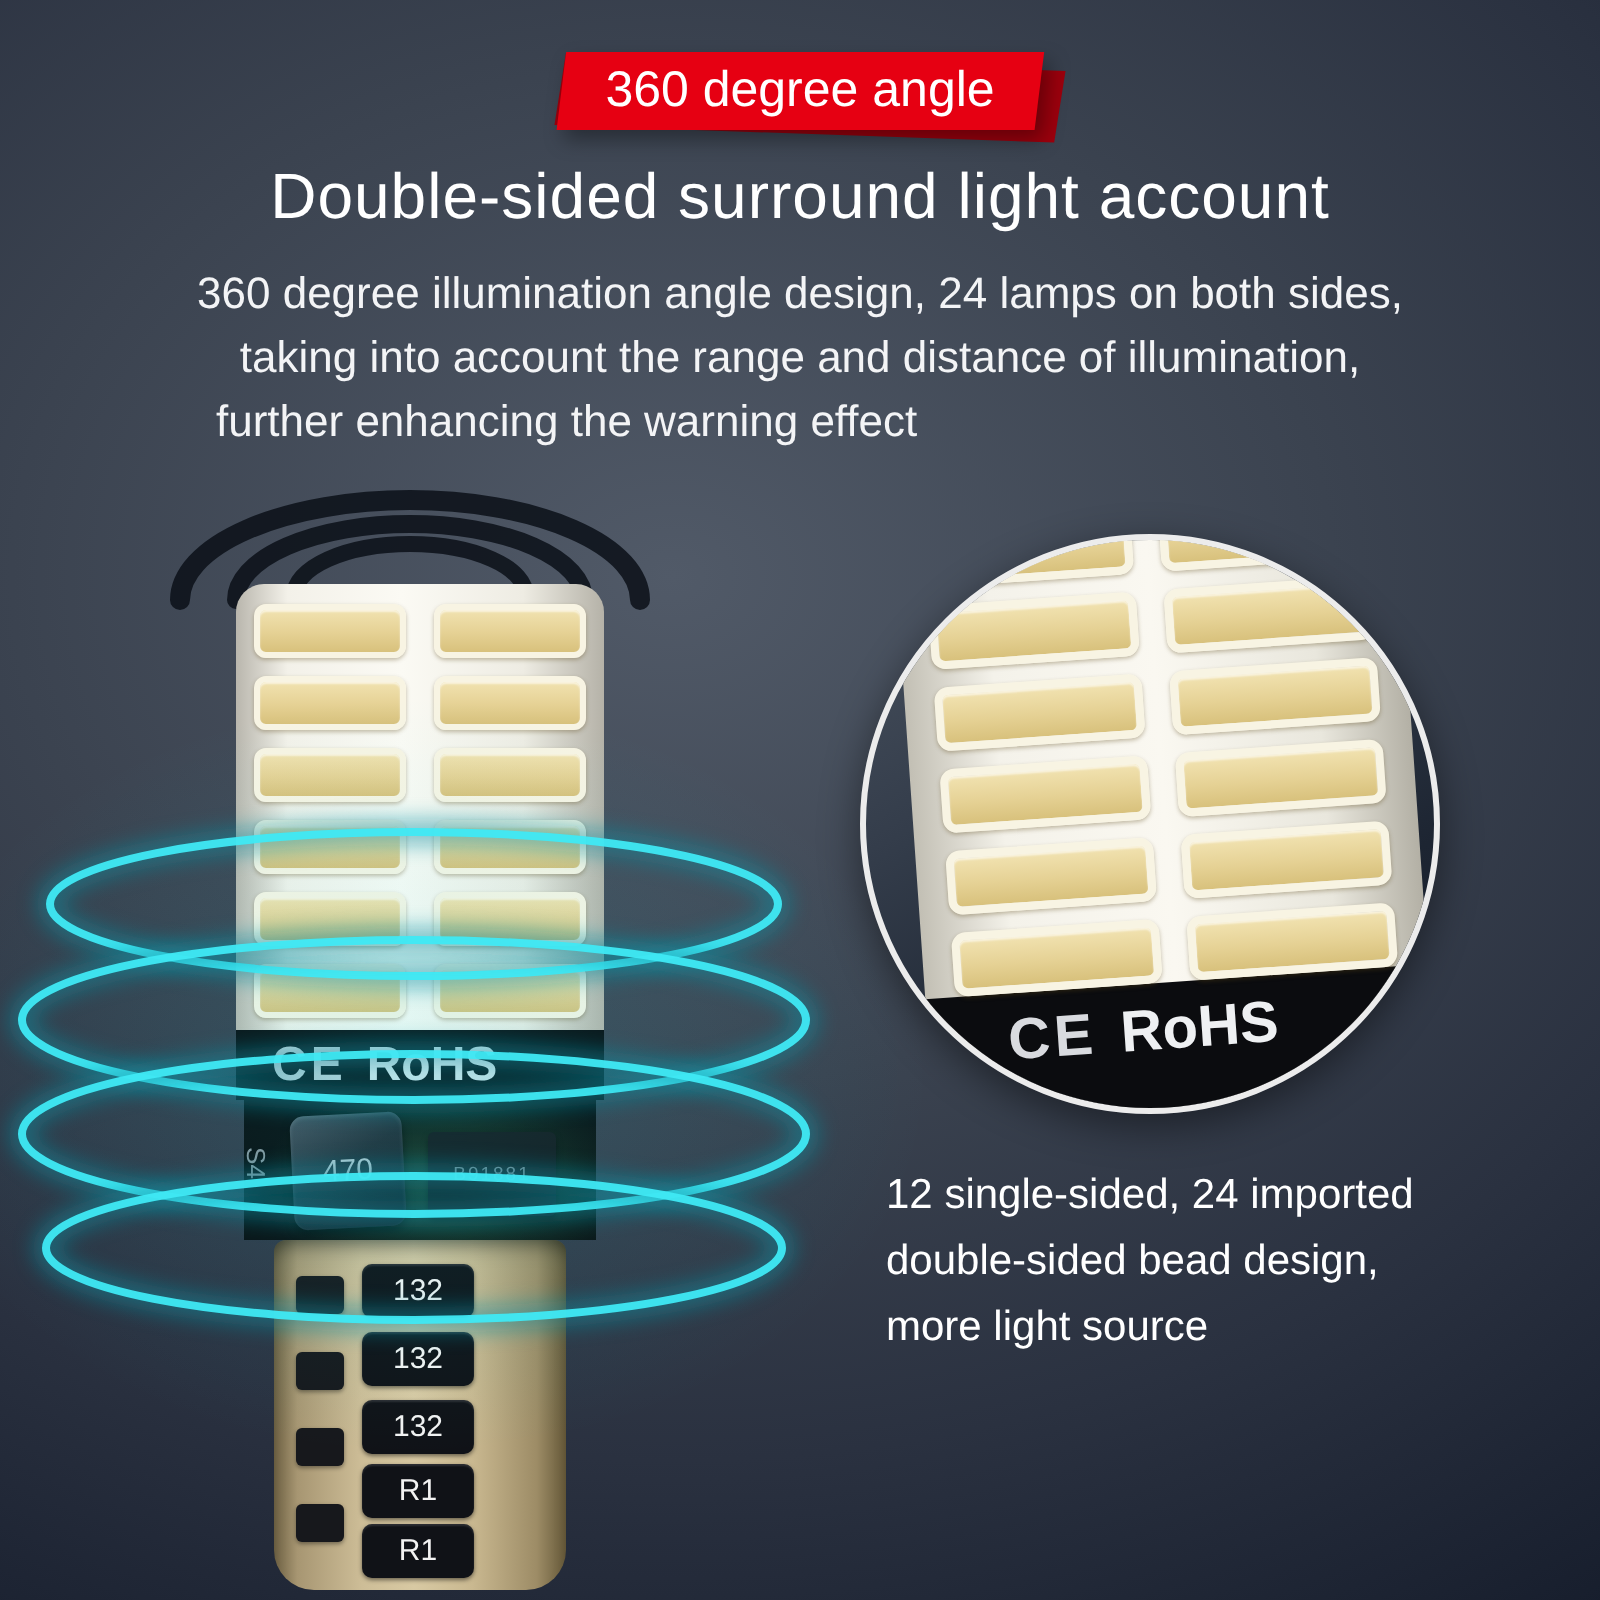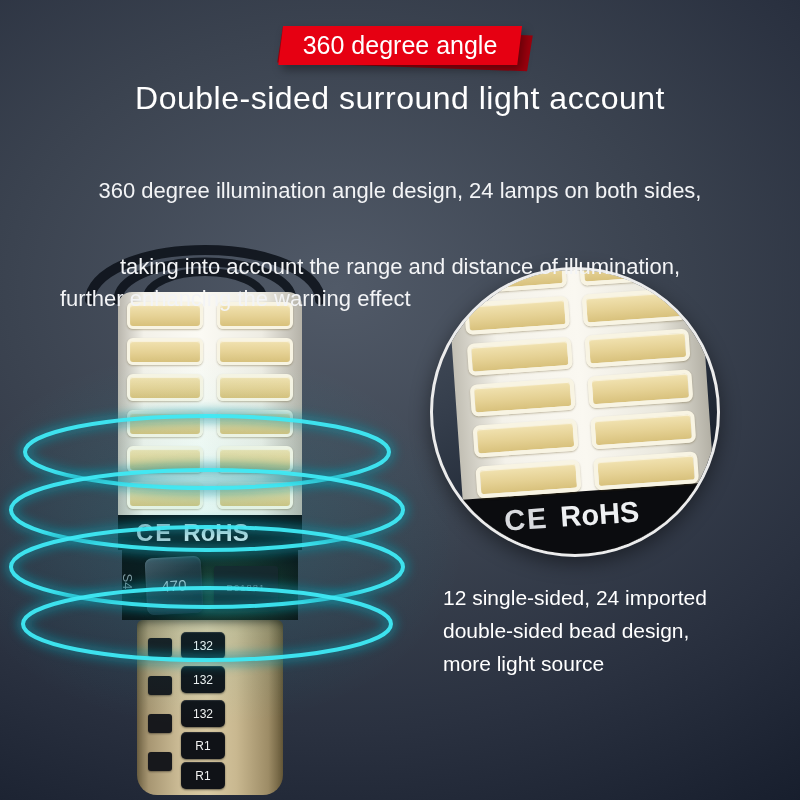--- a/index.html
+++ b/index.html
@@ -21,22 +21,22 @@
     display:flex;align-items:center;padding:0 22px;box-shadow:4px 5px 10px rgba(0,0,0,.35);}
   .banner .txt{display:inline-block;transform:skewX(7deg);color:#ffffff;
     font-size:25px;white-space:nowrap;}
 
   
   .title{position:absolute;left:0;top:80px;width:100%;margin:0;z-index:6;
     text-align:center;color:#ffffff;font-size:32px;font-weight:400;
     letter-spacing:.5px;white-space:nowrap;}
   .desc{position:absolute;left:0;top:131px;width:100%;z-index:6;
     color:#f3f4f6;font-size:22px;line-height:32px;}
-  .dl1,.dl2{text-align:center;white-space:nowrap;margin-top:44px;}
-  .dl3{text-align:left;padding-left:60px;white-space:nowrap;}
+  .dl1,.dl2{text-align:center;white-space:nowrap;}
+  .dl3{text-align:left;padding-left:108px;white-space:nowrap;}
 
   
   .bulb{position:absolute;left:118px;top:292px;width:184px;z-index:2;}
   .pcb-top{width:184px;height:223px;box-sizing:border-box;padding-top:10px;
     border-radius:14px 14px 0 0;
     background:linear-gradient(90deg,#b9b6ad 0%,#f3f1e9 14%,#fbfaf4 45%,#eeece3 78%,#b5b2a8 100%);}
   .chip-grid{display:grid;grid-template-columns:76px 76px;grid-auto-rows:27px;
     gap:9px 14px;justify-content:center;}
   .chip{box-sizing:border-box;width:76px;height:27px;border:3px solid #f8f4e3;border-radius:6px;
     background:linear-gradient(180deg,#f1e2b0 0%,#e5d194 55%,#d8c17c 100%);
@@ -65,22 +65,22 @@
   .base{position:relative;width:146px;height:175px;margin:0 auto;
     border-radius:6px 6px 20px 20px;
     background:linear-gradient(90deg,#6e6143 0%,#a79672 8%,#cdbd97 30%,#d8c9a3 48%,#c9b890 68%,#9d8c66 90%,#665939 100%);
     box-shadow:inset 0 8px 10px -6px rgba(0,0,0,.55);}
   .pads{position:absolute;inset:0;}
   .pad{position:absolute;left:11px;width:24px;height:19px;background:#17181c;border-radius:3px;
     box-shadow:0 1px 2px rgba(0,0,0,.4);}
   .pad:nth-child(1){top:18px}.pad:nth-child(2){top:56px}
   .pad:nth-child(3){top:94px}.pad:nth-child(4){top:132px}
   .resistors{position:absolute;inset:0;}
-  .res{position:absolute;left:44px;width:44px;height:27px;background:#101217;border-radius:5px;
-    color:#f2f2f2;font-size:12px;display:flex;align-items:center;justify-content:center;
+  .res{position:absolute;left:44px;width:56px;height:27px;background:#101217;border-radius:5px;
+    color:#f2f2f2;font-size:15px;display:flex;align-items:center;justify-content:center;
     box-shadow:0 1px 2px rgba(0,0,0,.5),inset 0 1px 1px rgba(255,255,255,.12);}
   .res:nth-child(1){top:12px}.res:nth-child(2){top:46px}.res:nth-child(3){top:80px}
   .res:nth-child(4){top:112px}.res:nth-child(5){top:142px}
 
   
   .inset{position:absolute;left:430px;top:267px;width:290px;height:290px;z-index:4;
     box-sizing:border-box;border:3px solid #ececec;border-radius:50%;overflow:hidden;
     background:linear-gradient(150deg,#49525f 0%,#343d4b 35%,#1d2532 70%,#131927 100%);
     box-shadow:0 6px 20px rgba(0,0,0,.45);}
   .inset-board{position:absolute;left:50%;top:-24px;width:252px;margin-left:-117px;

